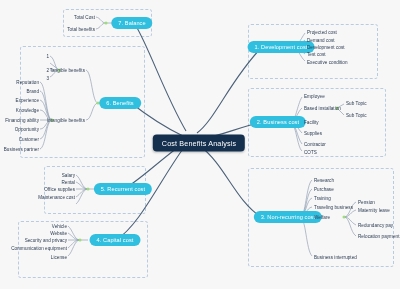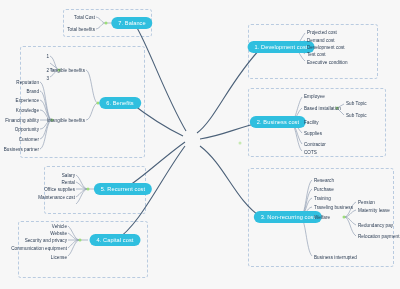--- a/index.html
+++ b/index.html
@@ -144,20 +144,21 @@
   <div class="dot" style="left:300px;top:217px;"></div>
   <div class="dot" style="left:344px;top:217px;"></div>
   <div class="dot" style="left:80px;top:240px;"></div>
   <div class="dot" style="left:88px;top:189px;"></div>
   <div class="dot" style="left:98px;top:103px;"></div>
   <div class="dot" style="left:59px;top:70px;"></div>
   <div class="dot" style="left:52px;top:120px;"></div>
   <div class="dot" style="left:106px;top:23px;"></div>
   <div class="dot" style="left:240px;top:143px;opacity:.55;"></div>
 
+  <div class="node central" style="left:199px;top:143px;">Cost Benefits Analysis</div>
 
   <div class="node l1" style="left:281px;top:47px;">1. Development cost</div>
   <div class="node leaf right" style="left:307px;top:32px;">Projected cost</div>
   <div class="node leaf right" style="left:307px;top:40px;">Demand cost</div>
   <div class="node leaf right" style="left:307px;top:47px;">Development cost</div>
   <div class="node leaf right" style="left:307px;top:54px;">Test cost</div>
   <div class="node leaf right" style="left:307px;top:62px;">Executive condition</div>
 
   <div class="node l1" style="left:278px;top:122px;">2. Business cost</div>
   <div class="node leaf right" style="left:304px;top:96px;">Employee</div>

